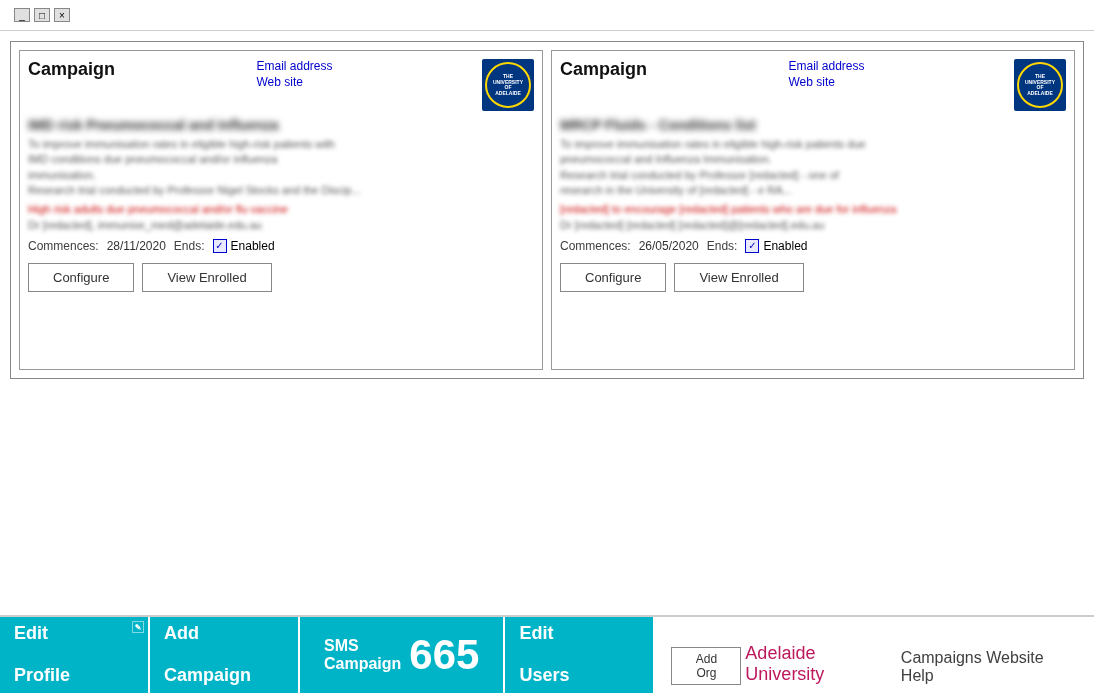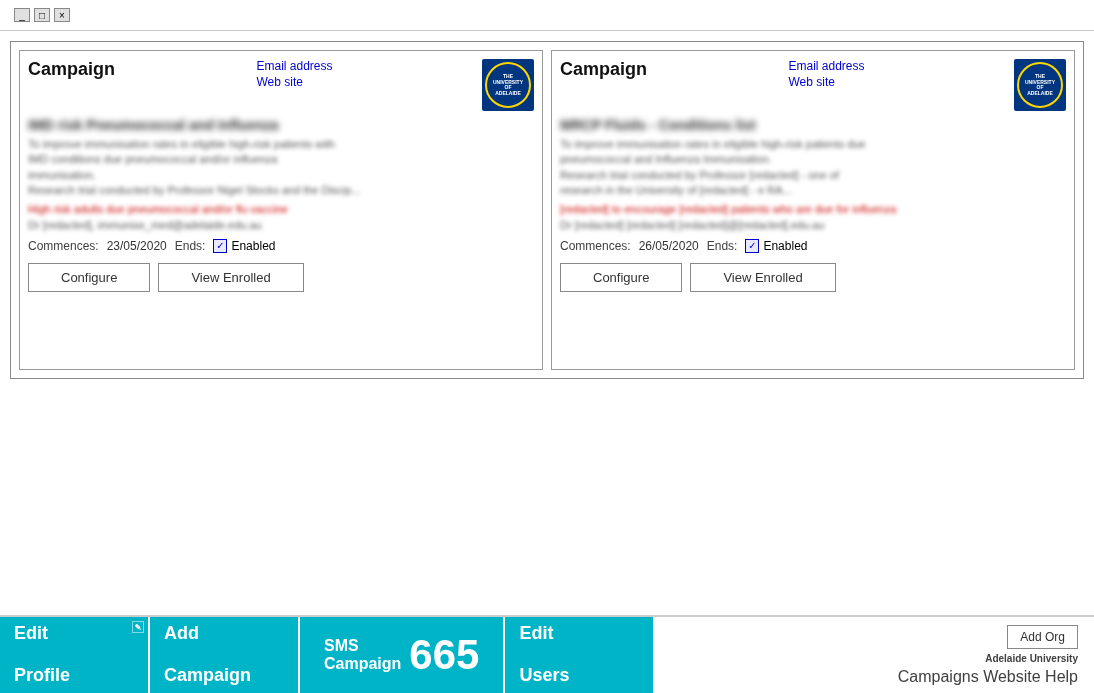--- a/index.html
+++ b/index.html
@@ -200,21 +200,21 @@
       font-size: 10px;
     }
 
     .campaign-buttons {
       display: flex;
       gap: 8px;
       margin-top: 6px;
     }
 
     .campaign-btn {
-      padding: 6px 32px;
+      padding: 6px 24px;
       border: 1px solid #888;
       background: white;
       cursor: pointer;
       font-size: 13px;
       color: #333;
     }
 
     
     .empty-area {
       flex: 1;
@@ -284,40 +284,39 @@
     .sms-credits-number {
       font-size: 42px;
       font-weight: bold;
       line-height: 1;
     }
 
     .toolbar-spacer {
       flex: 1;
       background: white;
       display: flex;
-      flex-direction: column;
       align-items: flex-end;
       justify-content: center;
       padding: 8px 16px;
       gap: 4px;
     }
 
     .add-org-btn {
       border: 1px solid #888;
       background: white;
       padding: 4px 12px;
       font-size: 12px;
       cursor: pointer;
       color: #333;
     }
 
     .org-name {
-      font-size: 10px;
-      font-weight: bold;
-      color: #404040;
+      font-size: 18px;
+      font-weight: normal;
+      color: #be185d;
     }
 
     .org-link {
       font-size: 16px;
       color: #404040;
       text-decoration: none;
       cursor: pointer;
     }
 
     .small-icon {
@@ -365,21 +364,21 @@
       <div class="campaign-description">
         <span>To improve immunisation rates in eligible high-risk patients with</span><br>
         <span>IMD conditions due pneumococcal and/or influenza</span><br>
         <span>immunisation.</span><br>
         <span>Research trial conducted by Professor Nigel Stocks and the Discip...</span>
       </div>
       <div class="campaign-target">High risk adults due pneumococcal and/or flu vaccine</div>
       <div class="campaign-contact">Dr [redacted], immunise_med@adelaide.edu.au</div>
       <div class="campaign-footer">
         <span class="campaign-footer-label">Commences:</span>
-        <span class="campaign-footer-date">23/05/2020</span>
+        <span class="campaign-footer-date">28/11/2020</span>
         <span class="campaign-footer-label">Ends:</span>
         <div class="enabled-checkbox">
           <div class="checkbox-display">
             <span class="checkbox-check">✓</span>
           </div>
           <span>Enabled</span>
         </div>
       </div>
       <div class="campaign-buttons">
         <button class="campaign-btn">Configure</button>

